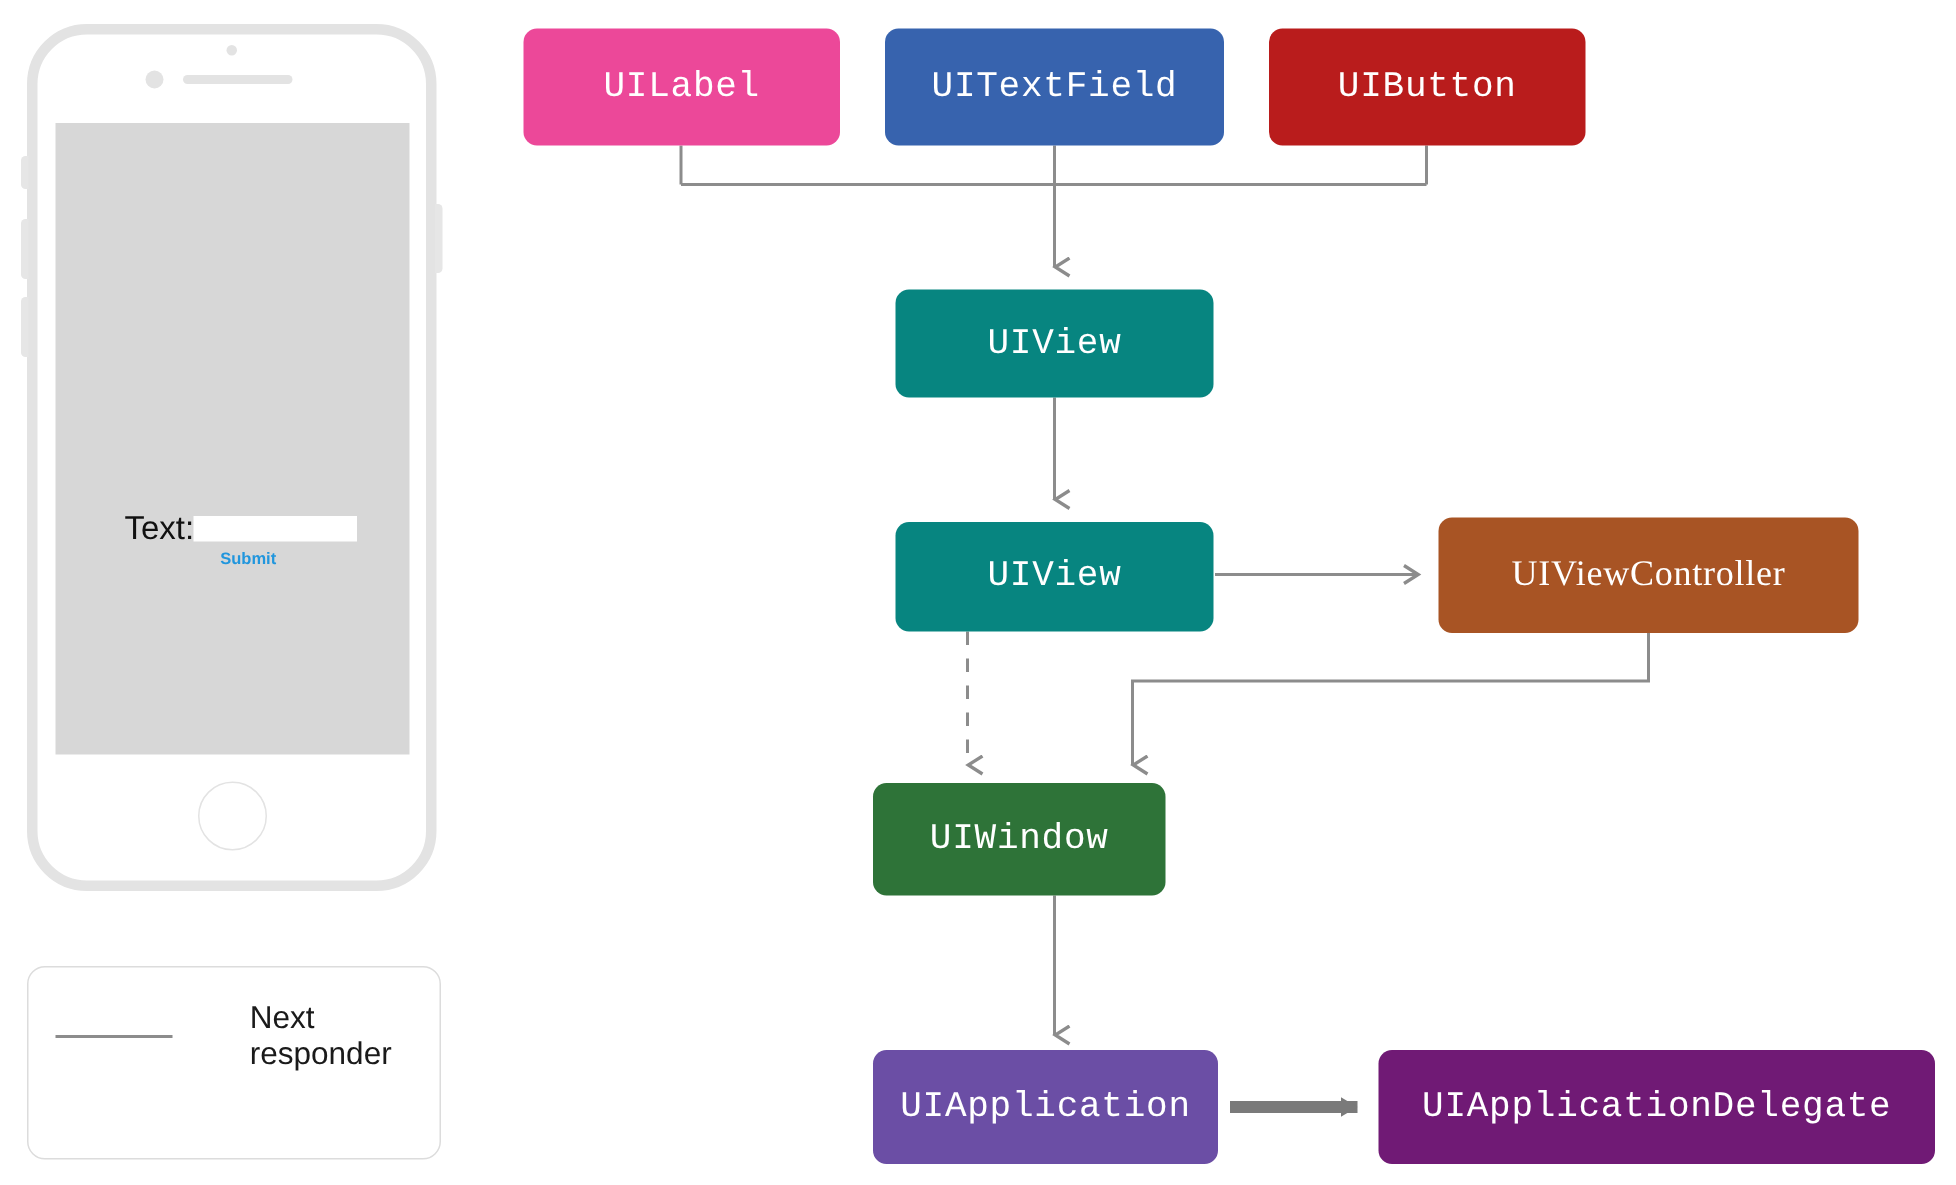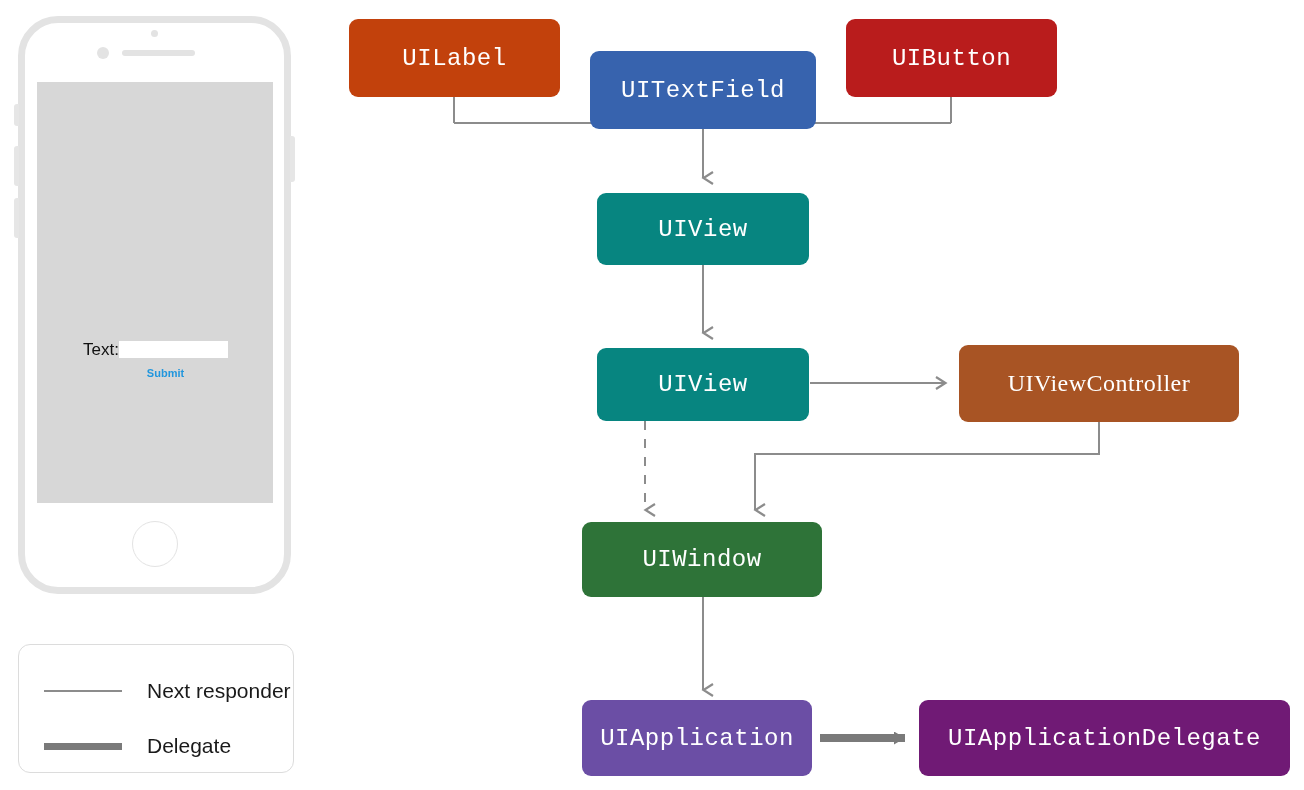--- a/index.html
+++ b/index.html
@@ -86,21 +86,21 @@
     background: #ffffff;
   }
   .form-row {
     position: absolute;
     left: 46px;
     top: 259px;
     display: flex;
     align-items: center;
   }
   .form-label {
-    font-size: 17px;
+    font-size: 22px;
     color: #111111;
     line-height: 1;
   }
   .form-input {
     width: 105px;
     height: 15px;
     background: #ffffff;
     border: 0;
   }
   .form-submit {
@@ -148,20 +148,21 @@
   }
   .swatch-thick {
     width: 78px;
     height: 7px;
     background: #7a7a7a;
   }
   .legend-label {
     font-size: 21px;
     color: #1a1a1a;
     line-height: 1.12;
+    margin-left: 33px;
   }
 
   
   .node {
     position: absolute;
     box-sizing: border-box;
     border-radius: 9px;
     color: #ffffff;
     font-family: "Liberation Mono", "DejaVu Sans Mono", monospace;
     font-size: 24px;
@@ -204,26 +205,20 @@
 
   <div class="phone-home"></div>
 </div>
 
 <div id="legend">
   <div class="legend-row legend-row-1">
     <div class="legend-swatch-wrap">
       <div class="swatch-thin"></div>
     </div>
     <div class="legend-label">Next responder</div>
-  </div>
-  <div class="legend-row legend-row-2">
-    <div class="legend-swatch-wrap">
-      <div class="swatch-thick"></div>
-    </div>
-    <div class="legend-label">Delegate</div>
   </div>
 </div>
 
 <svg id="svg-connectors" viewBox="0 0 1304 790" xmlns="http://www.w3.org/2000/svg">
   <defs>
     <marker id="vhead" markerWidth="14" markerHeight="14" refX="7" refY="11" orient="auto" markerUnits="userSpaceOnUse">
       <path d="M1,1 L7,10.5 L13,1" fill="none" stroke="#8c8c8c" stroke-width="2.2"></path>
     </marker>
     <marker id="vhead-right" markerWidth="14" markerHeight="14" refX="11" refY="7" orient="auto" markerUnits="userSpaceOnUse">
       <path d="M1,1 L10.5,7 L1,13" fill="none" stroke="#8c8c8c" stroke-width="2.2"></path>
@@ -264,45 +259,45 @@
 
   <g stroke="#8c8c8c" stroke-width="2" fill="none">
     <path d="M703,597 L703,690" marker-end="url(#vhead)"></path>
   </g>
 
   <g stroke="#7a7a7a" stroke-width="8" fill="none">
     <path d="M820,738 L905,738" marker-end="url(#solidhead)"></path>
   </g>
 </svg>
 
-<div class="node" id="n-uilabel" style="left:349px; top:19px; width:211px; height:78px; background:#c2410c;text-align:right;">
+<div class="node" id="n-uilabel" style="left:349px; top:19px; width:211px; height:78px; background:#ec4899;text-align:right;">
   <span>UILabel</span>
 </div>
 
-<div class="node" id="n-uitextfield" style="left:590px; top:19px; width:226px; height:78px; background:#3763ae;margin-top:32px;">
+<div class="node" id="n-uitextfield" style="left:590px; top:19px; width:226px; height:78px; background:#3763ae;">
   <span>UITextField</span>
 </div>
 
 <div class="node" id="n-uibutton" style="left:846px; top:19px; width:211px; height:78px; background:#b91c1c;">
   <span>UIButton</span>
 </div>
 
 <div class="node" id="n-uiview-top" style="left:597px; top:193px; width:212px; height:72px; background:#078580;">
   <span>UIView</span>
 </div>
 
 <div class="node" id="n-uiview-bottom" style="left:597px; top:348px; width:212px; height:73px; background:#078580;">
   <span>UIView</span>
 </div>
 
 <div class="node" id="n-uiviewcontroller" style="left:959px; top:345px; width:280px; height:77px; background:#a85424;font-family:Liberation Serif, serif;">
   <span>UIViewController</span>
 </div>
 
-<div class="node" id="n-uiwindow" style="left:582px; top:522px; width:240px; height:75px; background:#2e7338;">
+<div class="node" id="n-uiwindow" style="left:582px; top:522px; width:195px; height:75px; background:#2e7338;">
   <span>UIWindow</span>
 </div>
 
 <div class="node" id="n-uiapplication" style="left:582px; top:700px; width:230px; height:76px; background:#6b4ea5;">
   <span>UIApplication</span>
 </div>
 
 <div class="node" id="n-uiapplicationdelegate" style="left:919px; top:700px; width:371px; height:76px; background:#701a75;">
   <span>UIApplicationDelegate</span>
 </div>

